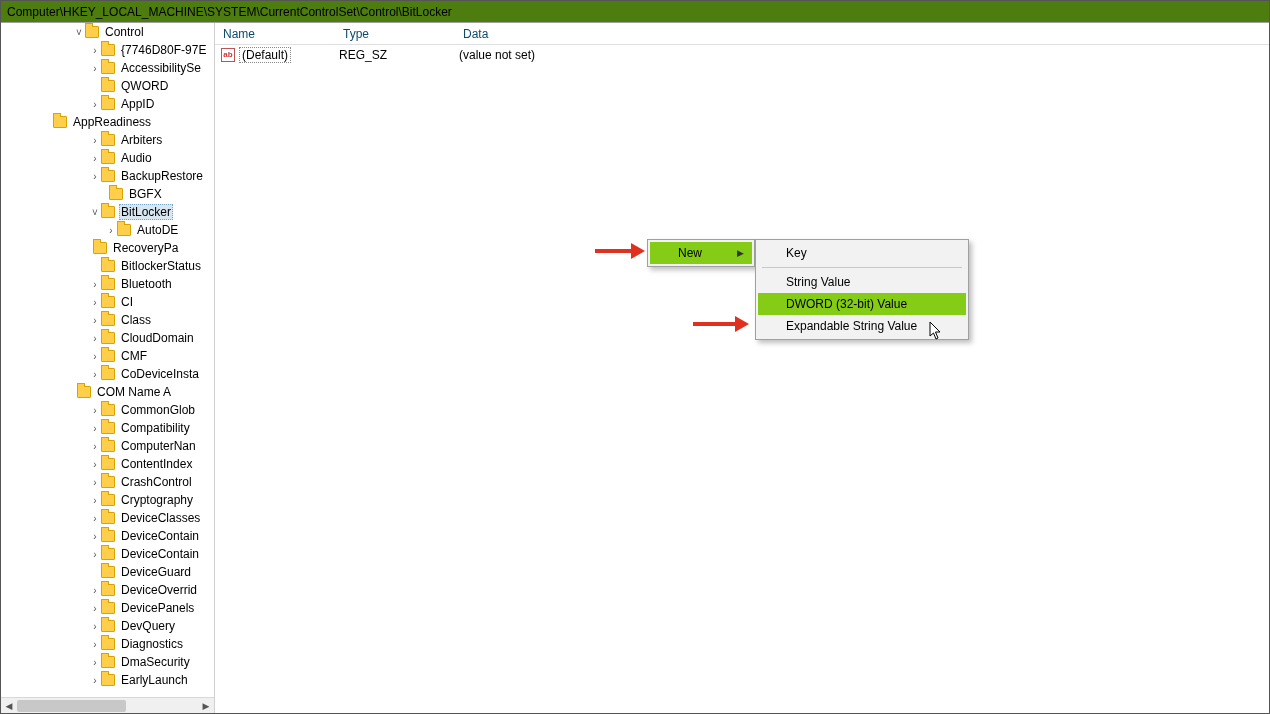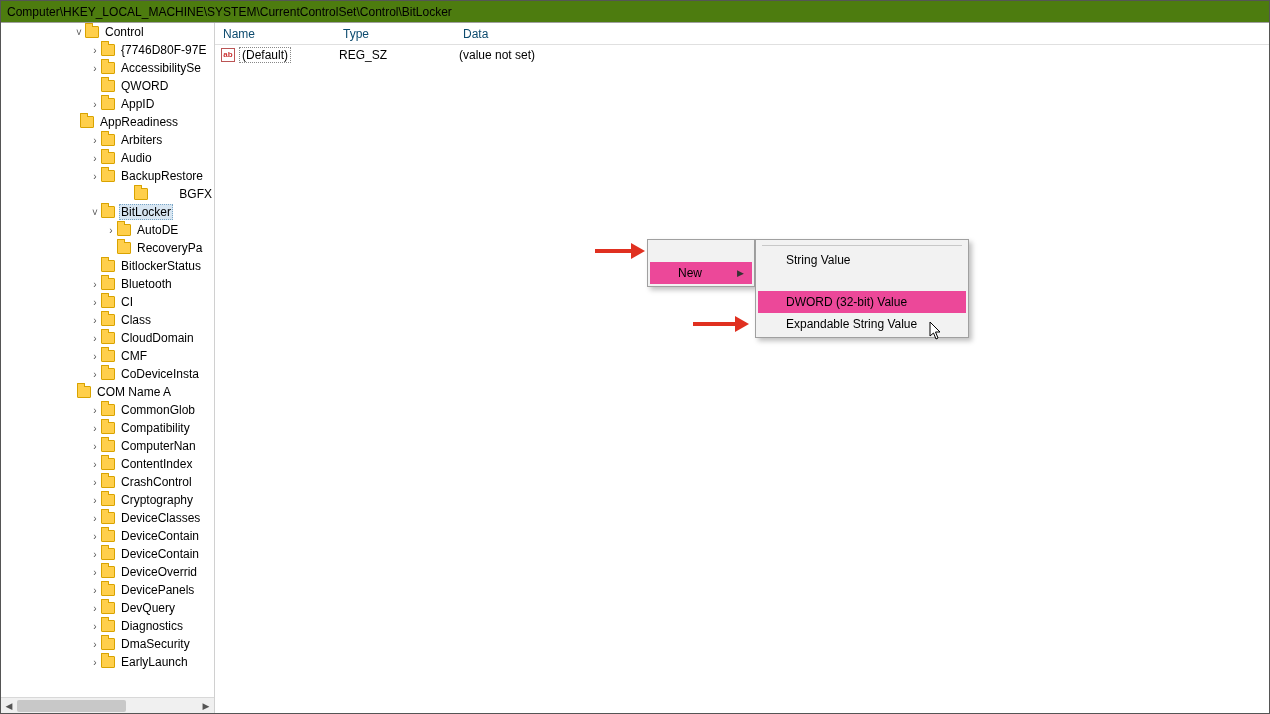--- a/index.html
+++ b/index.html
@@ -165,21 +165,21 @@
   }
   .ctx .mi {
     height: 22px;
     display: flex;
     align-items: center;
     padding: 0 28px 0 28px;
     position: relative;
     white-space: nowrap;
     cursor: default;
   }
-  .ctx .mi.hl { background: #ec4899; margin-top: 20px; }
+  .ctx .mi.hl { background: #84cc16; }
   .ctx .mi .arrow {
     position: absolute;
     right: 8px;
     font-size: 9px;
     color: #333;
   }
   .ctx .sep {
     height: 1px;
     background: #c8c8c8;
     margin: 3px 4px;
@@ -249,56 +249,56 @@
           <div class="tree-row" style="padding-left: 88px;">
             <span class="tw"></span>
             <span class="folder"></span>
             <span class="lbl">QWORD</span>
           </div>
           <div class="tree-row" style="padding-left: 88px;">
             <span class="tw">›</span>
             <span class="folder"></span>
             <span class="lbl">AppID</span>
           </div>
-          <div class="tree-row" style="padding-left: 67px;">
+          <div class="tree-row" style="padding-left: 40px;">
             <span class="tw"></span>
             <span class="folder"></span>
             <span class="lbl">AppReadiness</span>
           </div>
           <div class="tree-row" style="padding-left: 88px;">
             <span class="tw">›</span>
             <span class="folder"></span>
             <span class="lbl">Arbiters</span>
           </div>
           <div class="tree-row" style="padding-left: 88px;">
             <span class="tw">›</span>
             <span class="folder"></span>
             <span class="lbl">Audio</span>
           </div>
           <div class="tree-row" style="padding-left: 88px;">
             <span class="tw">›</span>
             <span class="folder"></span>
             <span class="lbl">BackupRestore</span>
           </div>
-          <div class="tree-row" style="padding-left: 96px; justify-content: space-between;">
+          <div class="tree-row" style="padding-left: 96px;">
             <span class="tw"></span>
             <span class="folder"></span>
             <span class="lbl">BGFX</span>
           </div>
           <div class="tree-row selected" style="padding-left: 88px;">
             <span class="tw">˅</span>
             <span class="folder"></span>
             <span class="lbl">BitLocker</span>
           </div>
           <div class="tree-row" style="padding-left: 104px;">
             <span class="tw">›</span>
             <span class="folder"></span>
             <span class="lbl">AutoDE</span>
           </div>
-          <div class="tree-row" style="padding-left: 104px;">
+          <div class="tree-row" style="padding-left: 80px;">
             <span class="tw"></span>
             <span class="folder"></span>
             <span class="lbl">RecoveryPa</span>
           </div>
           <div class="tree-row" style="padding-left: 88px;">
             <span class="tw"></span>
             <span class="folder"></span>
             <span class="lbl">BitlockerStatus</span>
           </div>
           <div class="tree-row" style="padding-left: 88px;">
@@ -373,20 +373,25 @@
           </div>
           <div class="tree-row" style="padding-left: 88px;">
             <span class="tw">›</span>
             <span class="folder"></span>
             <span class="lbl">DeviceContain</span>
           </div>
           <div class="tree-row" style="padding-left: 88px;">
             <span class="tw">›</span>
             <span class="folder"></span>
             <span class="lbl">DeviceContain</span>
+          </div>
+          <div class="tree-row" style="padding-left: 88px;">
+            <span class="tw"></span>
+            <span class="folder"></span>
+            <span class="lbl">DeviceGuard</span>
           </div>
           <div class="tree-row" style="padding-left: 88px;">
             <span class="tw">›</span>
             <span class="folder"></span>
             <span class="lbl">DeviceOverrid</span>
           </div>
           <div class="tree-row" style="padding-left: 88px;">
             <span class="tw">›</span>
             <span class="folder"></span>
             <span class="lbl">DevicePanels</span>
@@ -437,20 +442,21 @@
           <div class="cell col-type">REG_SZ</div>
           <div class="cell col-data">(value not set)</div>
         </div>
       </div>
 
     <div class="ctx ctx1" id="ctx1">
         <div class="mi hl">New<span class="arrow">▶</span></div>
       </div>
 
     <div class="ctx ctx2" id="ctx2">
+        <div class="mi">Key</div>
         <div class="sep"></div>
         <div class="mi">String Value</div>
         <div class="mi hl">DWORD (32-bit) Value</div>
         <div class="mi">Expandable String Value</div>
       </div>
 
     <div class="red-arrow arrow1">
       <div class="shaft"></div>
         <div class="head"></div>
     </div>

